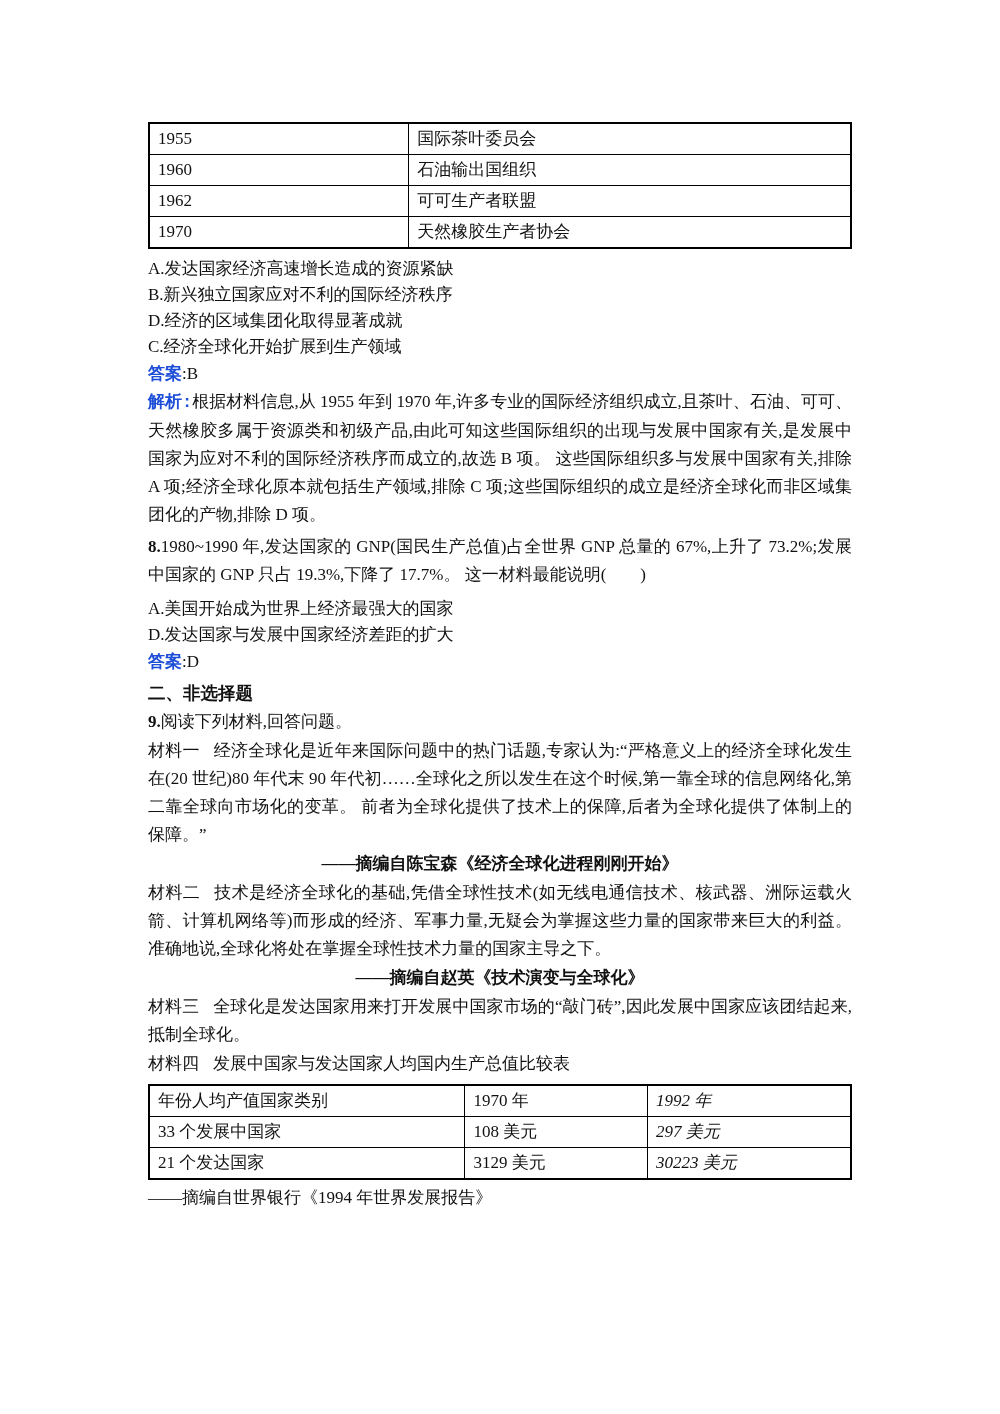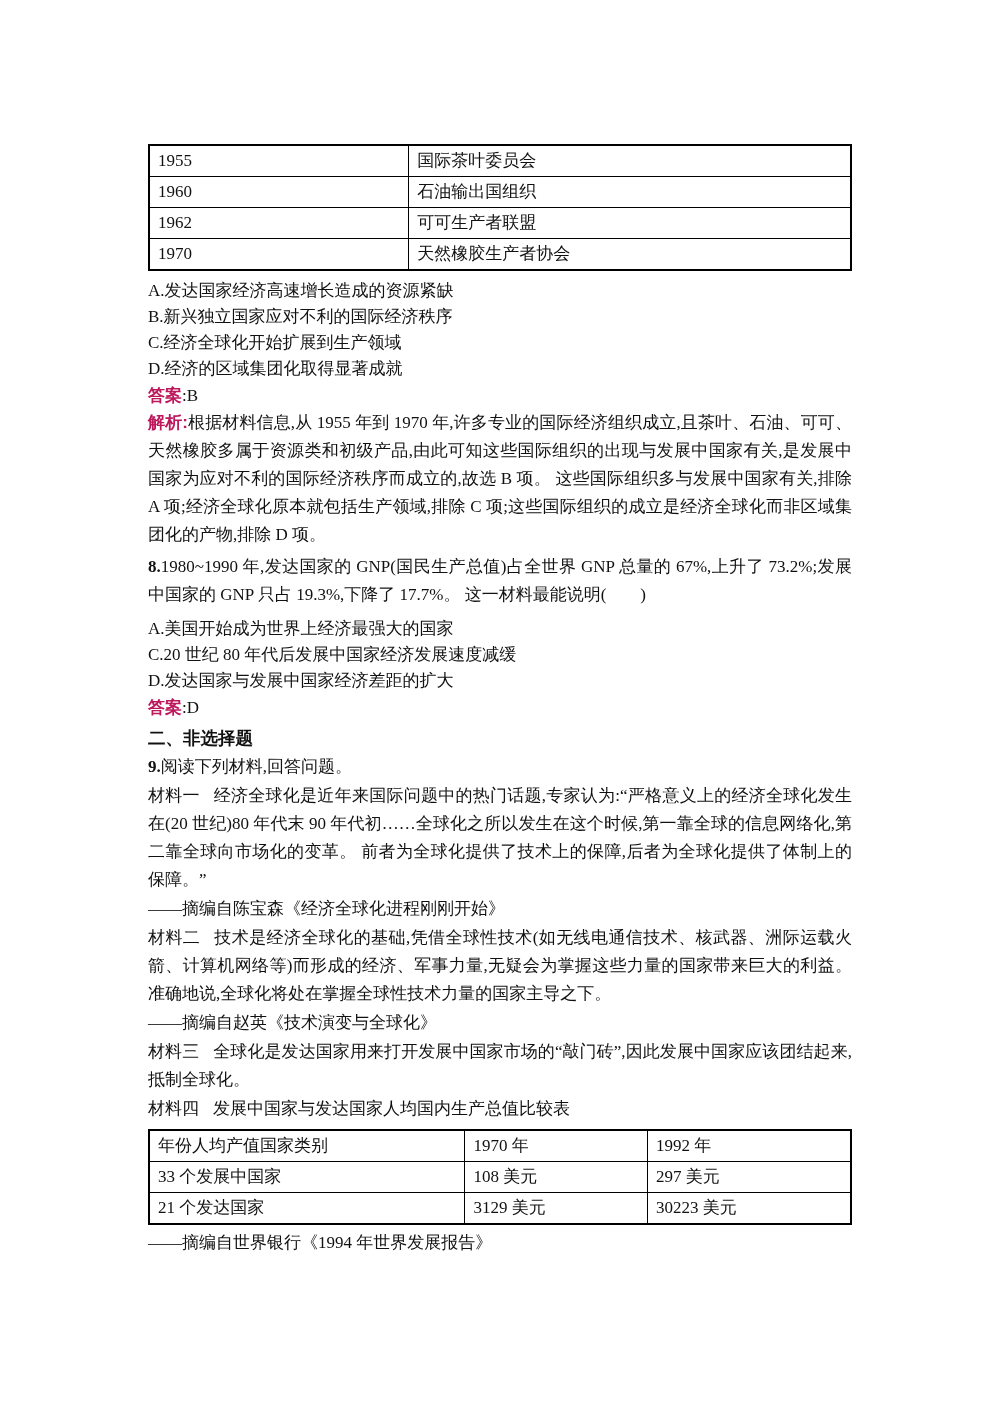--- a/index.html
+++ b/index.html
@@ -8,60 +8,59 @@
     background: #ffffff;
     font-family: "Liberation Serif", "DejaVu Serif", serif;
     color: #111;
   }
   .page {
     position: absolute;
     left: 148px; top: 122px;
     width: 704px;
     font-size: 17px;
     line-height: 28px;
-    margin-top: 22px;
   }
 
   
   table { border-collapse: collapse; width: 100%; border: 2px solid #000; }
   td { border: 1px solid #000; padding: 1px 8px; font-size: 17px; vertical-align: middle; }
   .t1 td { height: 28px; }
   .t1 td.col-year { width: 37%; }
   .t2 td { height: 30px; }
   .t2 .c0 { width: 45%; }
   .t2 .c1 { width: 26%; }
-  .t2 .c2 { width: 29%; }
+  .t2 .c2 { width: 29%; font-style: italic; }
 
   
   .opt-list { list-style: none; margin: 7px 0 0 0; }
   .opt-list li { line-height: 26px; }
 
   .answer-line { line-height: 27px; }
   .red-label {
-    color: #be185d;
+    color: #1d4ed8;
     font-weight: bold;
-    font-family: Liberation Sans, sans-serif;
+    font-family: Liberation Mono, monospace;
     font-size: 17px;
   }
 
   .para { text-align: justify; line-height: 28px; }
   .para .num { font-weight: bold; }
 
   .section-heading {
     font-family: "Liberation Sans", "DejaVu Sans", sans-serif;
     font-weight: bold;
     font-size: 17.5px;
     line-height: 30px;
     margin-top: 2px;
   }
 
   .material { text-align: justify; line-height: 28px; margin-top: 1px; }
   .material .mlabel { font-weight: normal; margin-right: 14px; }
 
-  .citation-right { text-align: left; line-height: 29px; }
+  .citation-right { text-align: center; line-height: 29px; font-weight: bold; }
   .citation-left  { text-align: left;  line-height: 29px; margin-top: 3px; }
 
   .mt4  { margin-top: 4px; }
   .mt6  { margin-top: 6px; }
 </style>
 </head>
 <body>
 
 <div class="page">
 
@@ -82,39 +81,38 @@
       <tr>
         <td class="col-year">1970</td>
         <td>天然橡胶生产者协会</td>
       </tr>
     </tbody>
   </table>
 
   <ul class="opt-list">
     <li>A.发达国家经济高速增长造成的资源紧缺</li>
     <li>B.新兴独立国家应对不利的国际经济秩序</li>
+    <li>D.经济的区域集团化取得显著成就</li>
     <li>C.经济全球化开始扩展到生产领域</li>
-    <li>D.经济的区域集团化取得显著成就</li>
   </ul>
 
   <div class="answer-line">
     <span class="red-label">答案</span><span>:B</span>
   </div>
 
   <div class="para">
     <span class="red-label">解析:</span><span>根据材料信息,从 1955 年到 1970 年,许多专业的国际经济组织成立,且茶叶、石油、可可、天然橡胶多属于资源类和初级产品,由此可知这些国际组织的出现与发展中国家有关,是发展中国家为应对不利的国际经济秩序而成立的,故选 B 项。 这些国际组织多与发展中国家有关,排除 A 项;经济全球化原本就包括生产领域,排除 C 项;这些国际组织的成立是经济全球化而非区域集团化的产物,排除 D 项。</span>
   </div>
 
   <div class="para mt4">
     <span class="num">8.</span><span>1980~1990 年,发达国家的 GNP(国民生产总值)占全世界 GNP 总量的 67%,上升了 73.2%;发展中国家的 GNP 只占 19.3%,下降了 17.7%。 这一材料最能说明(　　)</span>
   </div>
 
   <ul class="opt-list">
     <li>A.美国开始成为世界上经济最强大的国家</li>
-    <li>C.20 世纪 80 年代后发展中国家经济发展速度减缓</li>
     <li>D.发达国家与发展中国家经济差距的扩大</li>
   </ul>
 
   <div class="answer-line">
     <span class="red-label">答案</span><span>:D</span>
   </div>
 
   <div class="section-heading">二、非选择题</div>
 
   <div class="para">

